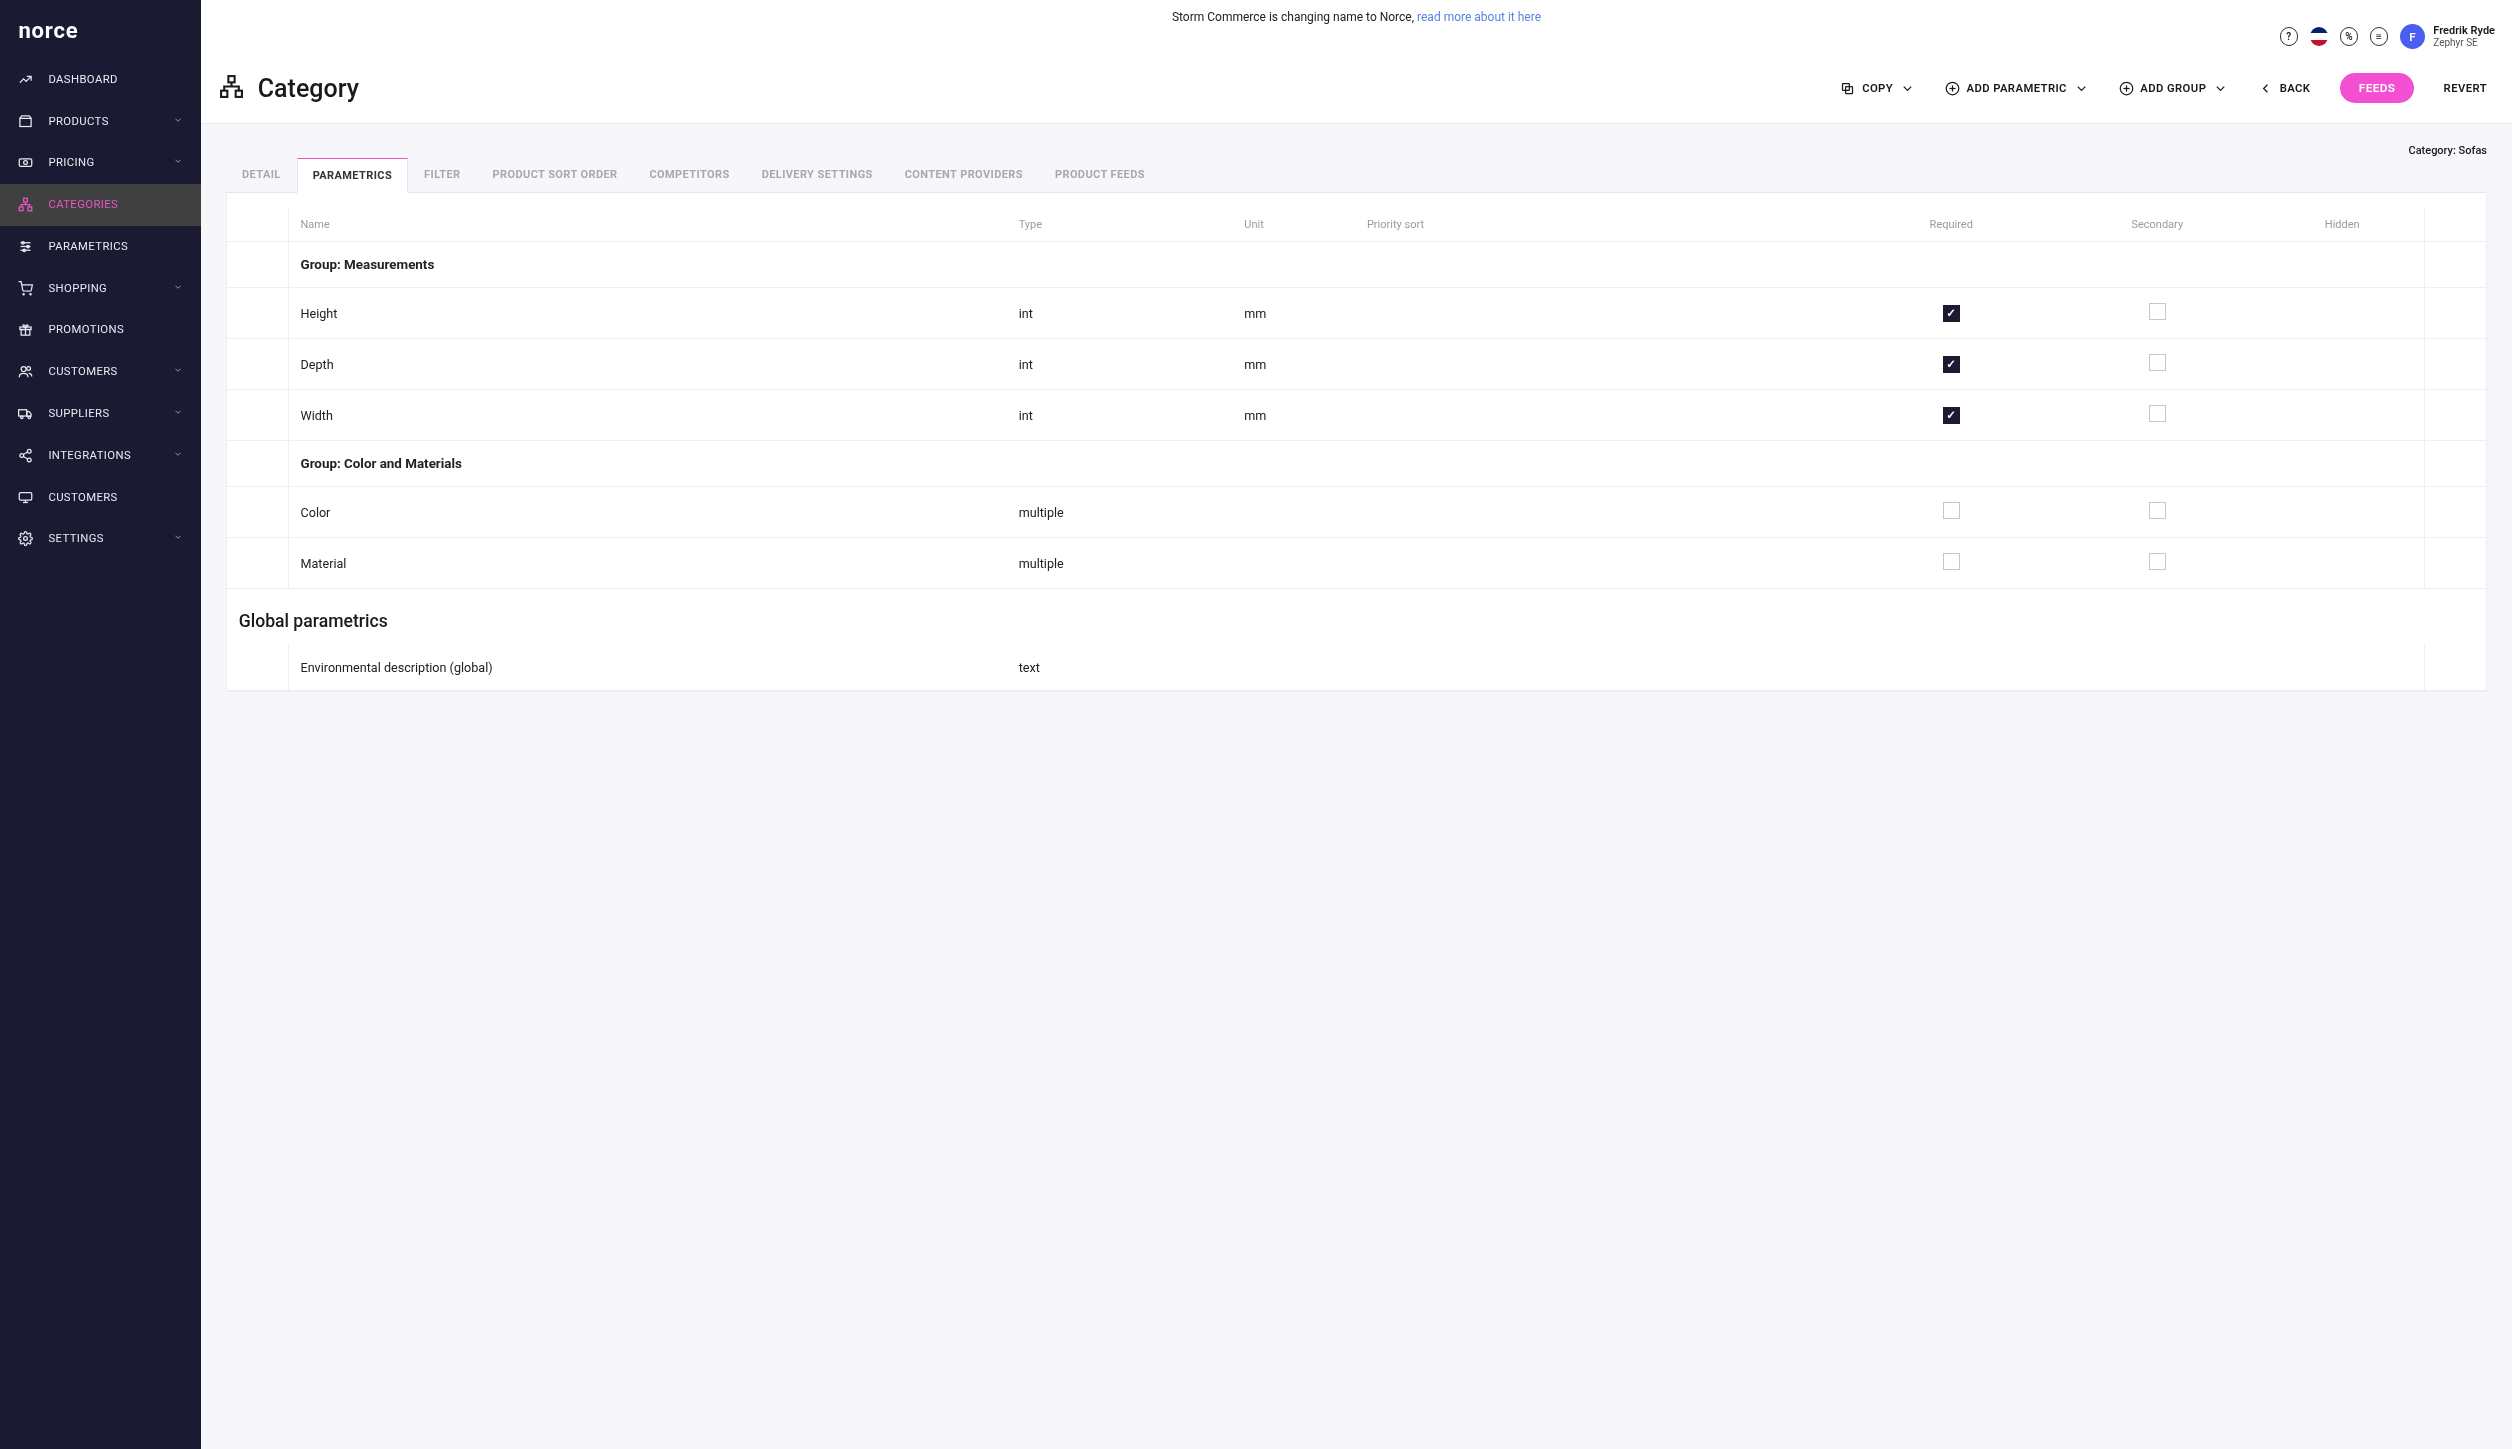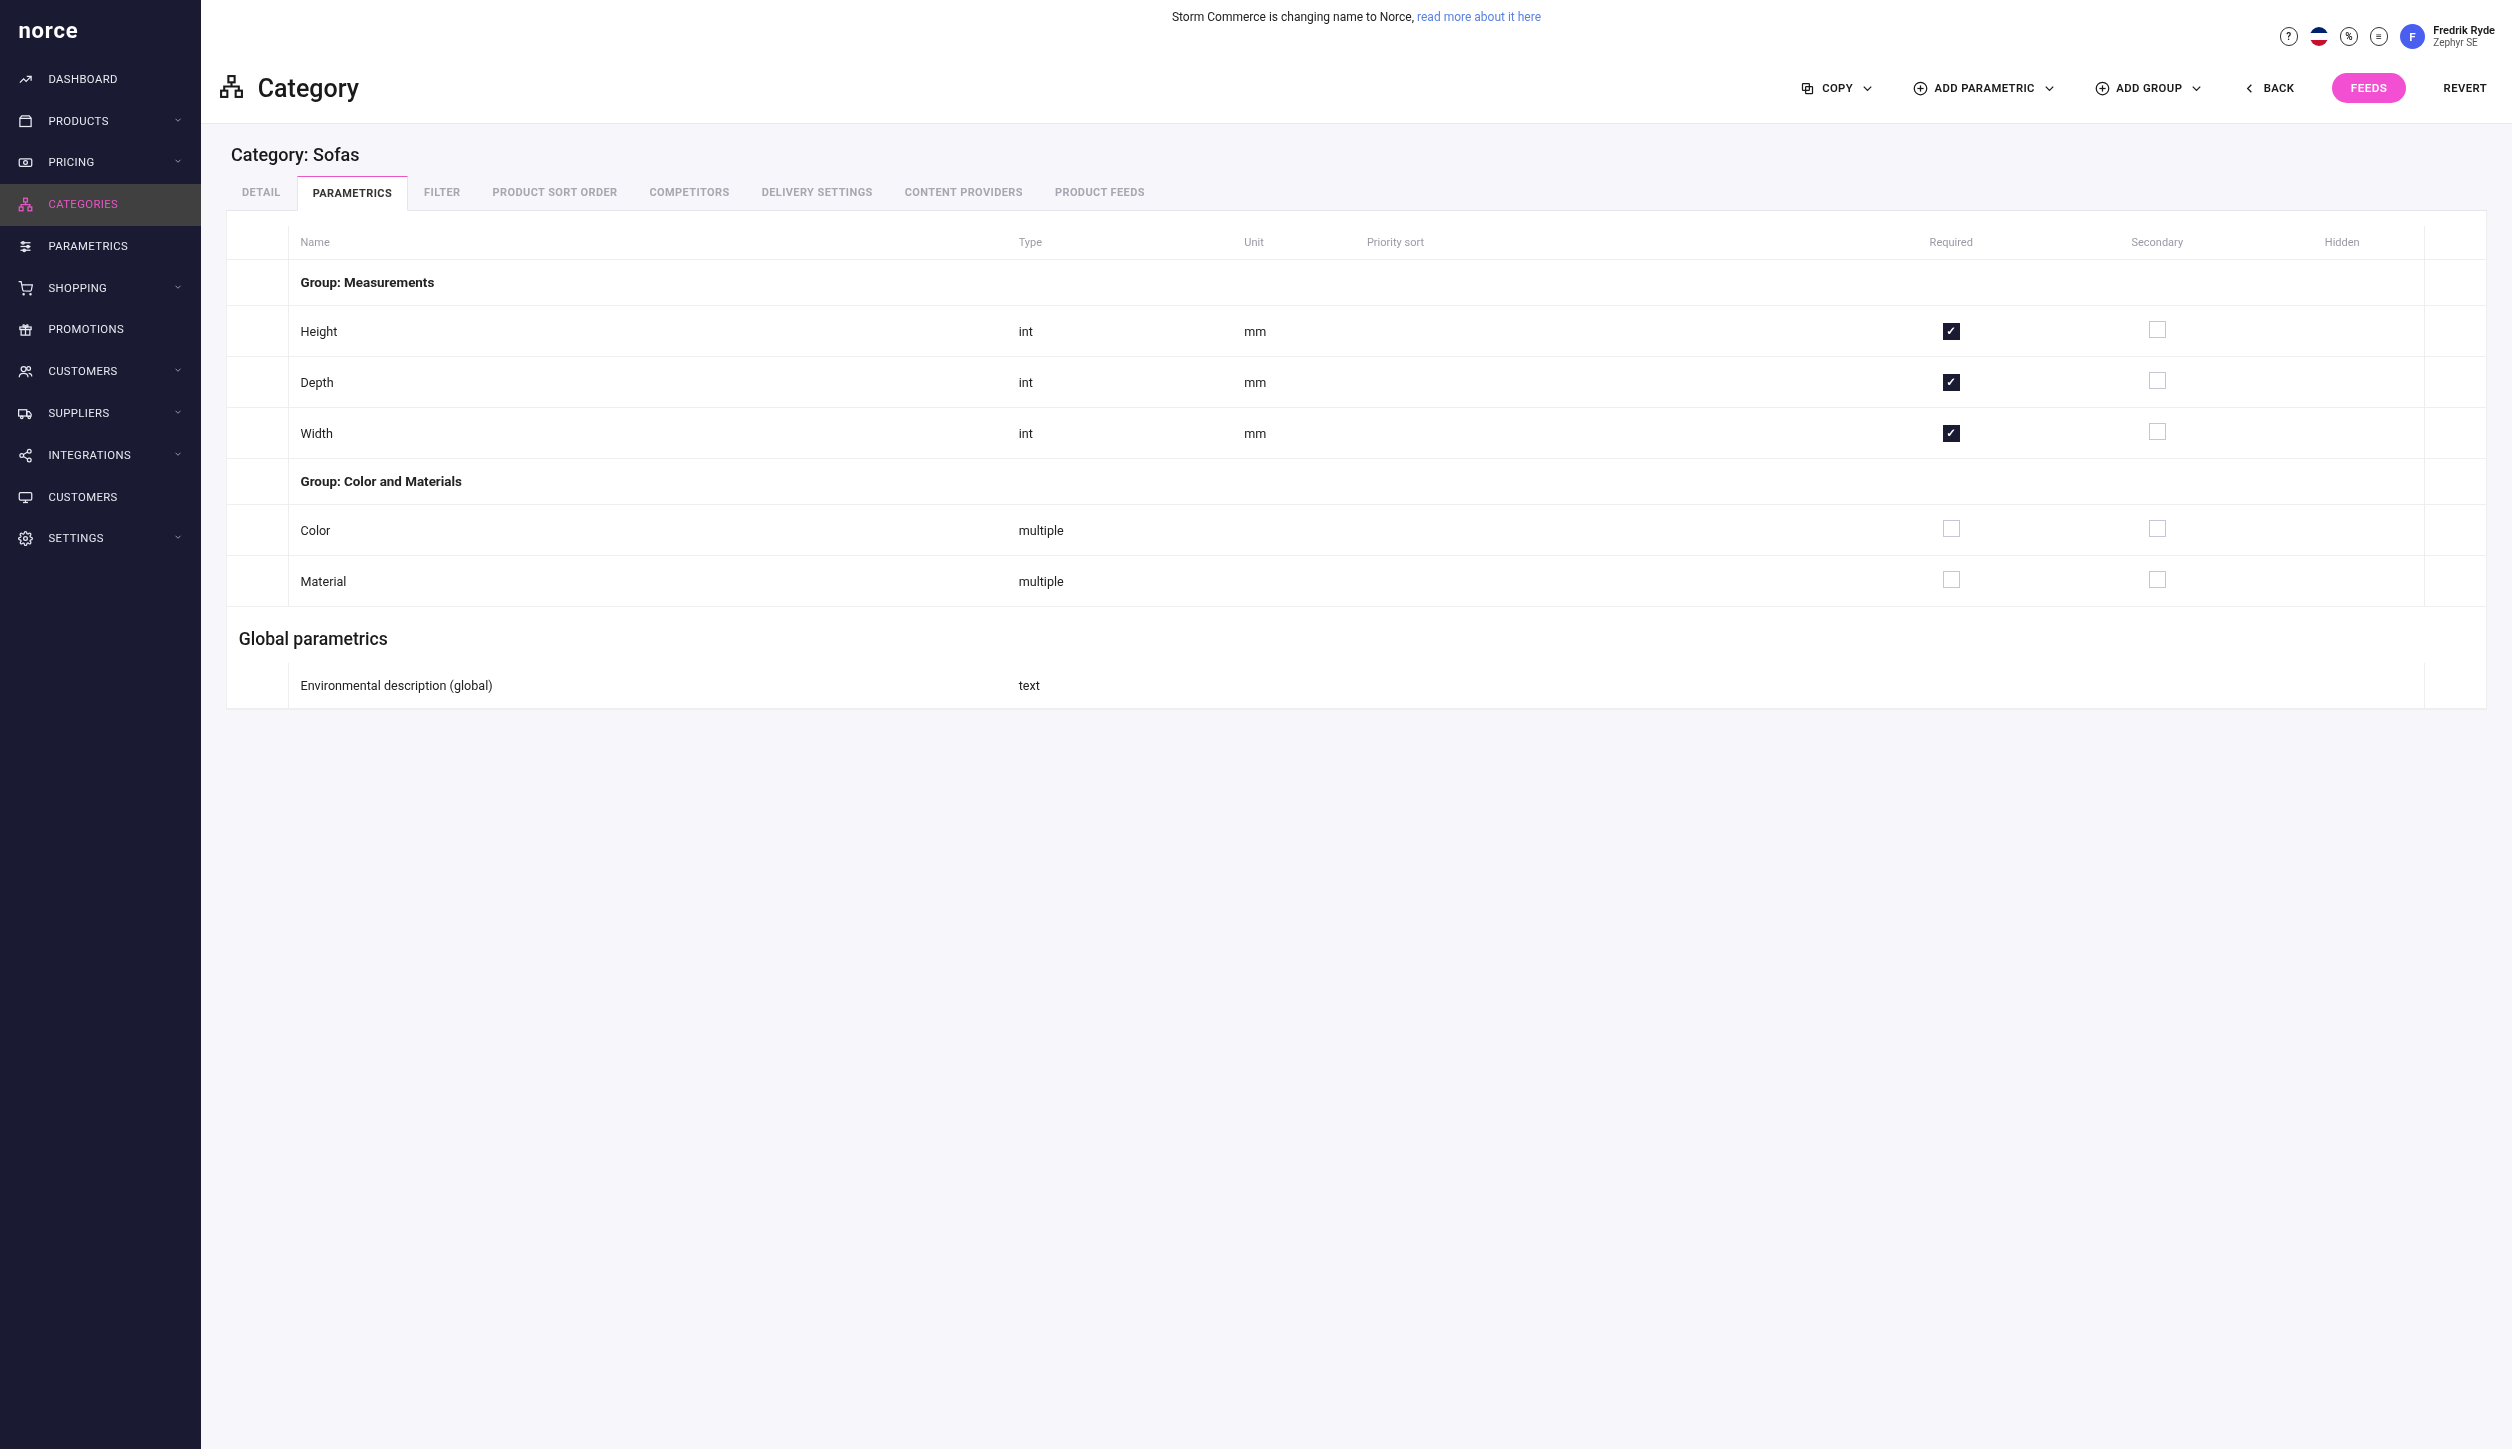--- a/index.html
+++ b/index.html
@@ -143,21 +143,21 @@
   }
   .page-title-icon svg { width: 25px; height: 25px; }
   .page-title {
     font-size: 25px;
     font-weight: 500;
   }
   .actions {
     margin-left: auto;
     display: flex;
     align-items: center;
-    gap: 38px;
+    gap: 30px;
   }
   .action-btn {
     display: inline-flex;
     align-items: center;
     gap: 6.7px;
     font-size: 11.3px;
     font-weight: 600;
     letter-spacing: 0.4px;
     cursor: pointer;
     color: #1a1a1a;
@@ -173,24 +173,24 @@
     cursor: pointer;
   }
   
   .content {
     padding: 20px 25px;
     background: #f7f7fb;
     flex: 1;
     min-width: 0;
   }
   .breadcrumb {
-    font-size: 18px;
+    font-size: 11px;
     font-weight: 500;
-    margin-bottom: 10px;
     padding-left: 5px;
+    text-align: right;
   }
   .tabs {
     display: flex;
     gap: 0;
     border-bottom: 0.8px solid #e5e5ec;
     margin-bottom: 0;
   }
   .tab {
     padding: 10px 15px;
     font-size: 11px;

